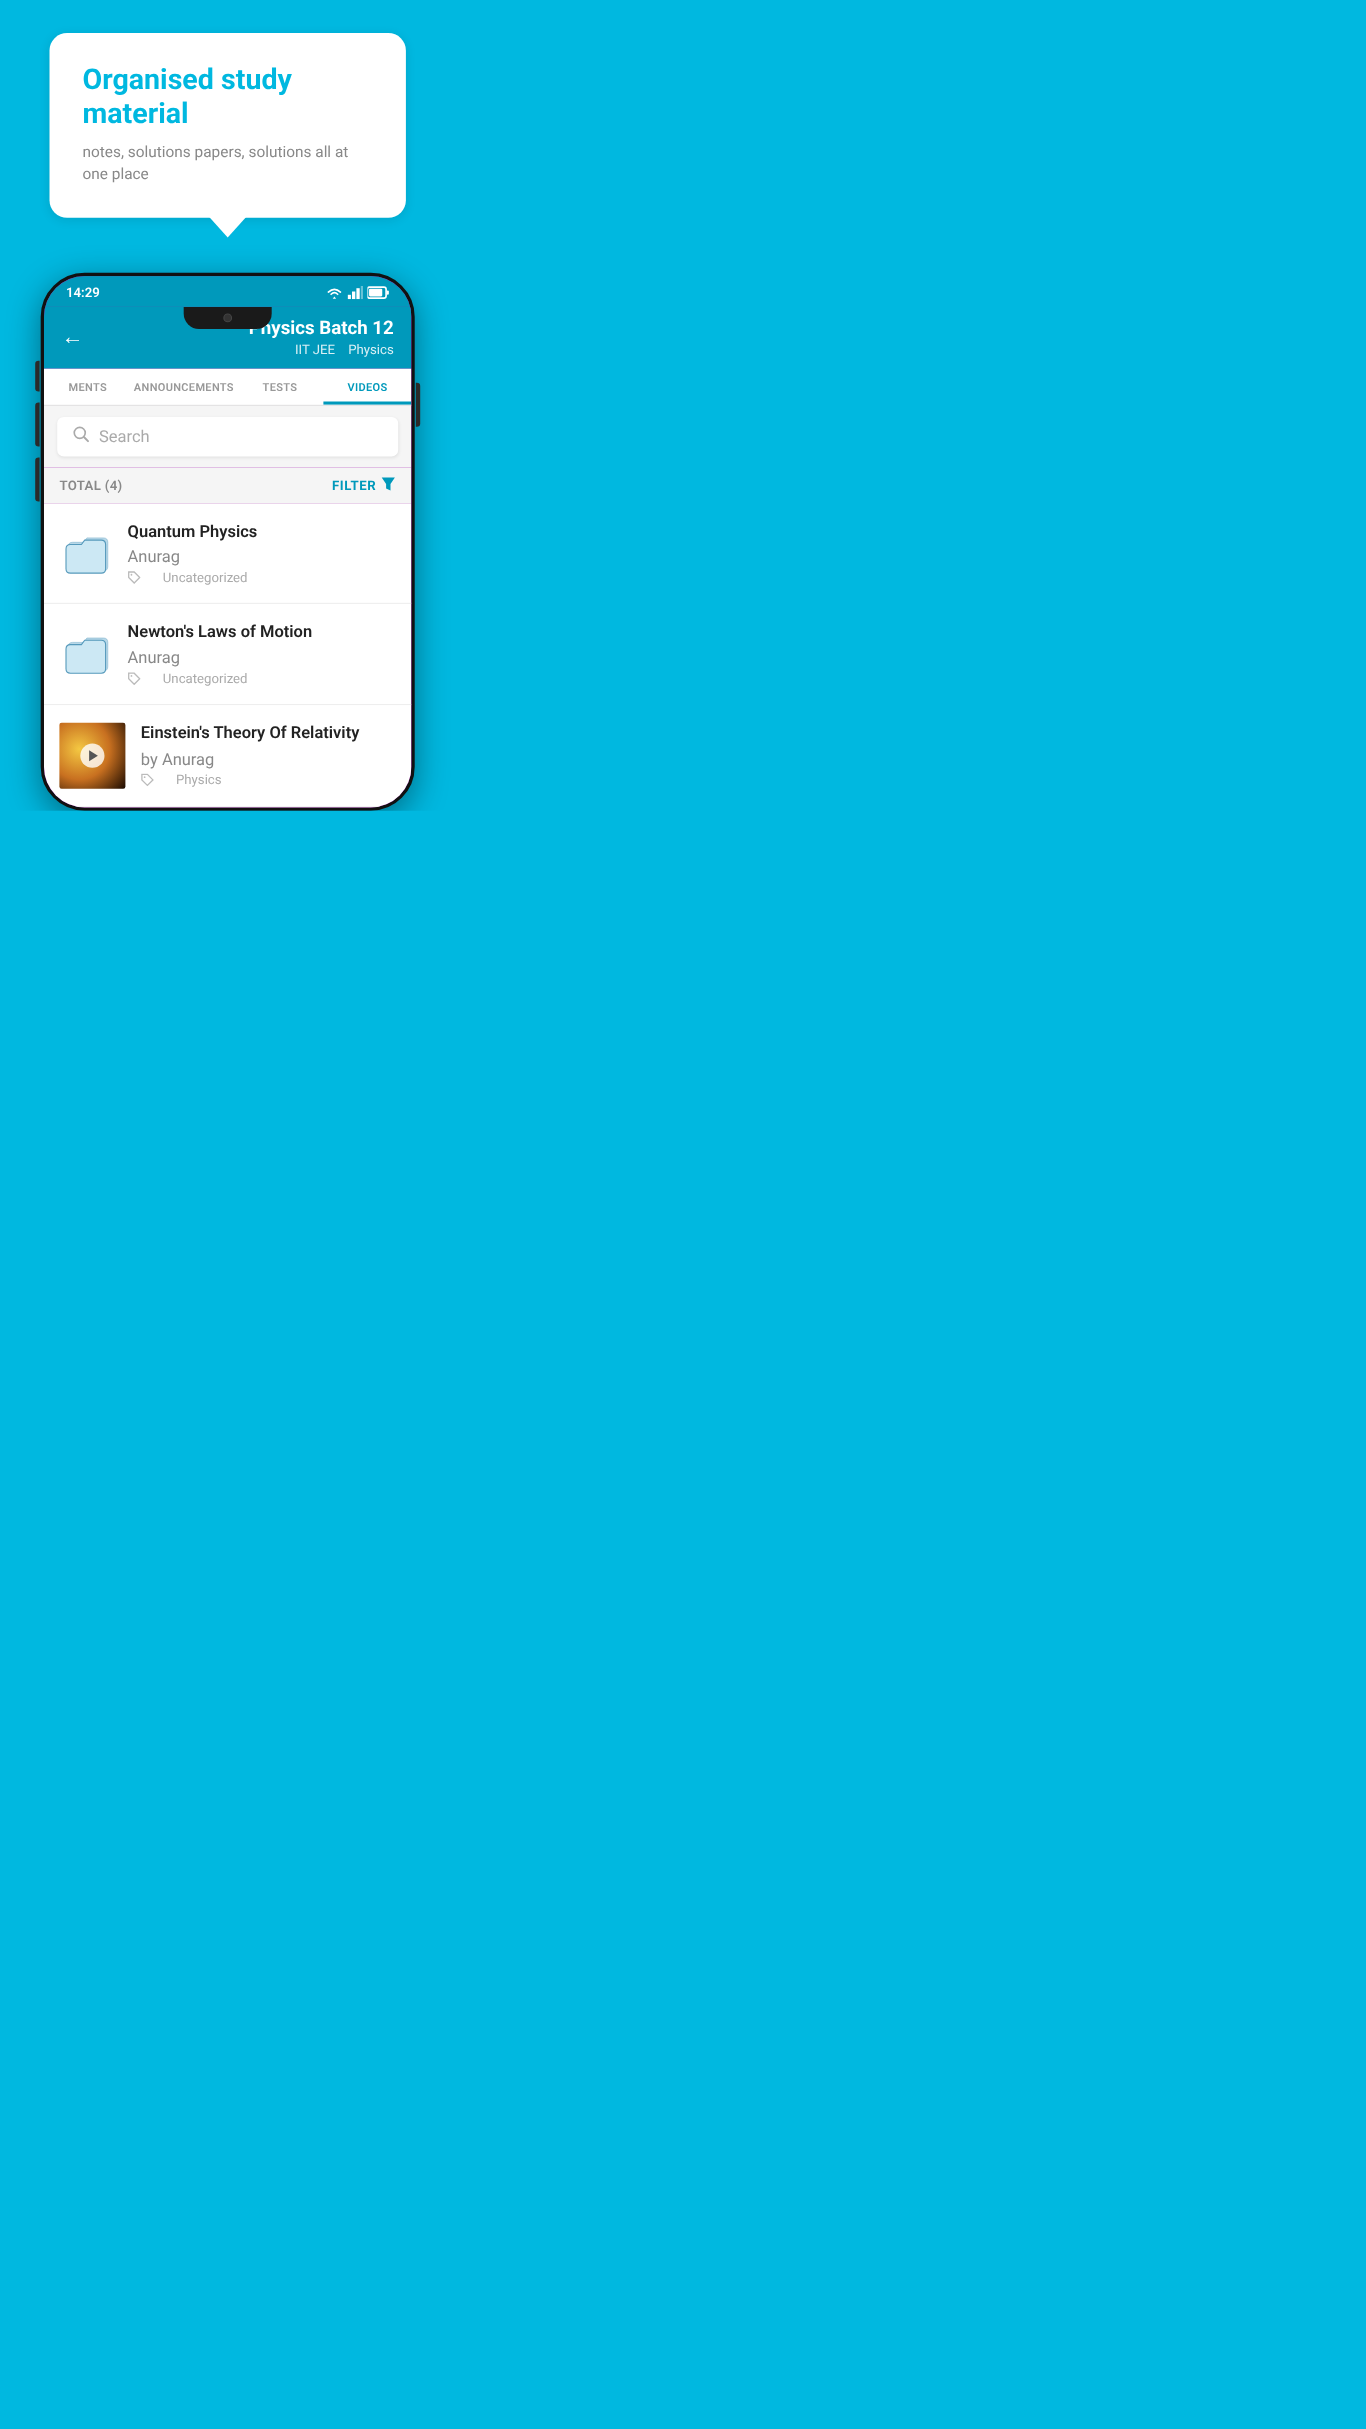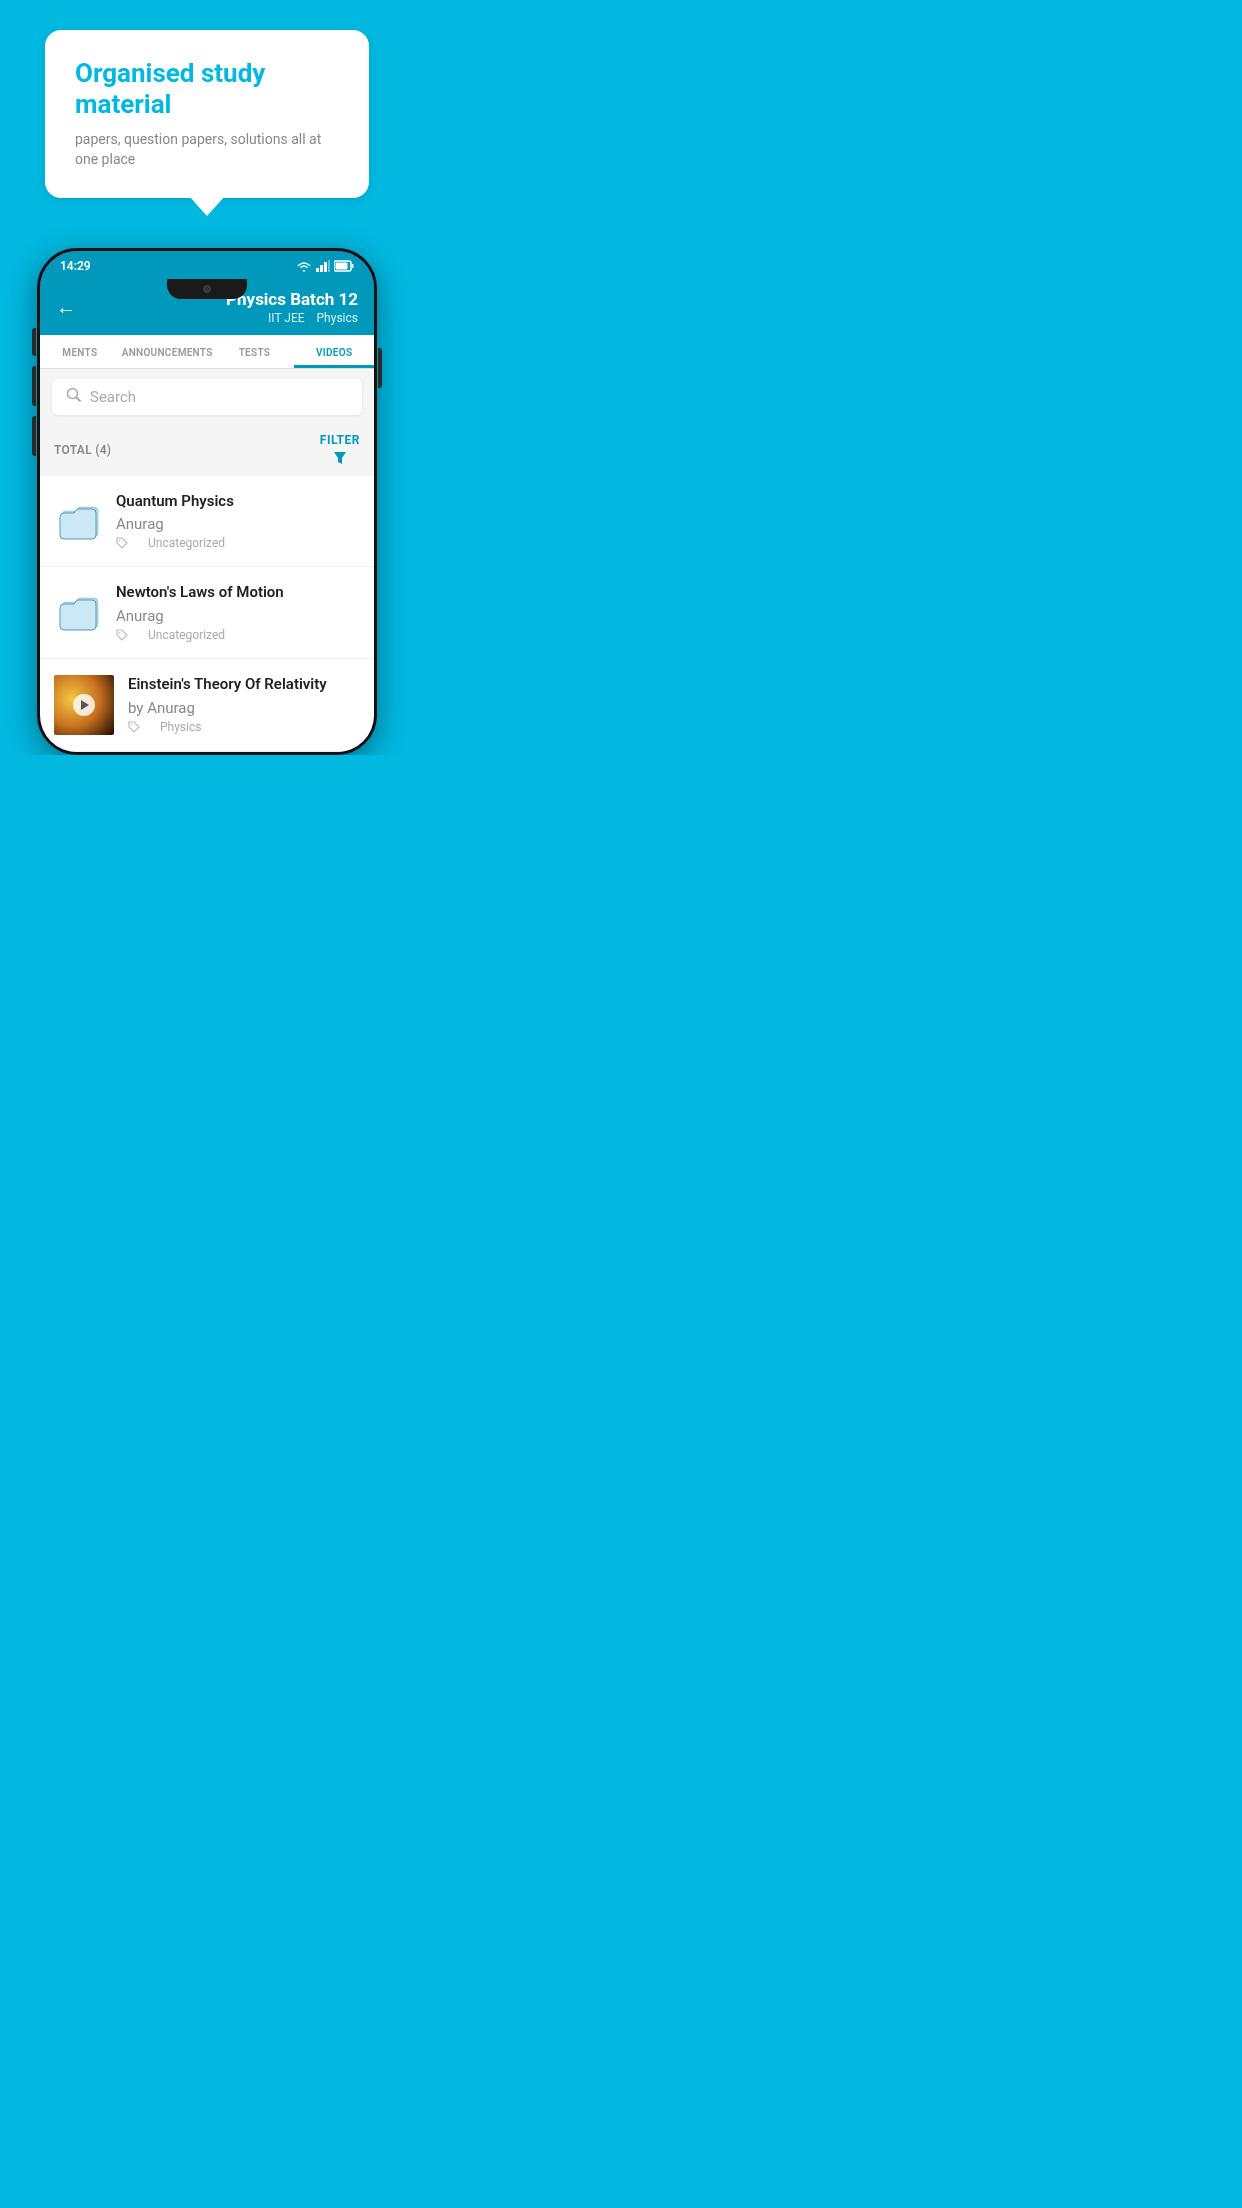--- a/index.html
+++ b/index.html
@@ -231,21 +231,20 @@
 
     .filter-btn {
       display: flex;
       align-items: center;
       gap: 4px;
       color: #0099bb;
       font-size: 12px;
       font-weight: 700;
       letter-spacing: 0.5px;
       cursor: pointer;
-      flex-direction: column;
     }
 
     
     .video-list {
       background: white;
     }
 
     .video-item {
       display: flex;
       align-items: center;
@@ -360,21 +359,21 @@
       height: 40px;
       background: #333;
       border-radius: 3px 0 0 3px;
     }
   </style>
 </head>
 <body>
 
 <div class="speech-bubble">
   <div class="speech-bubble-title">Organised study material</div>
-  <div class="speech-bubble-subtitle">papers, question papers, solutions all at one place</div>
+  <div class="speech-bubble-subtitle">notes, solutions papers, solutions all at one place</div>
 </div>
 
 <div class="phone-wrapper">
   <div class="phone-side-btn-right"></div>
   <div class="phone-side-btn-left-1"></div>
   <div class="phone-side-btn-left-2"></div>
   <div class="phone-side-btn-left-3"></div>
 
   <div class="phone">
 

